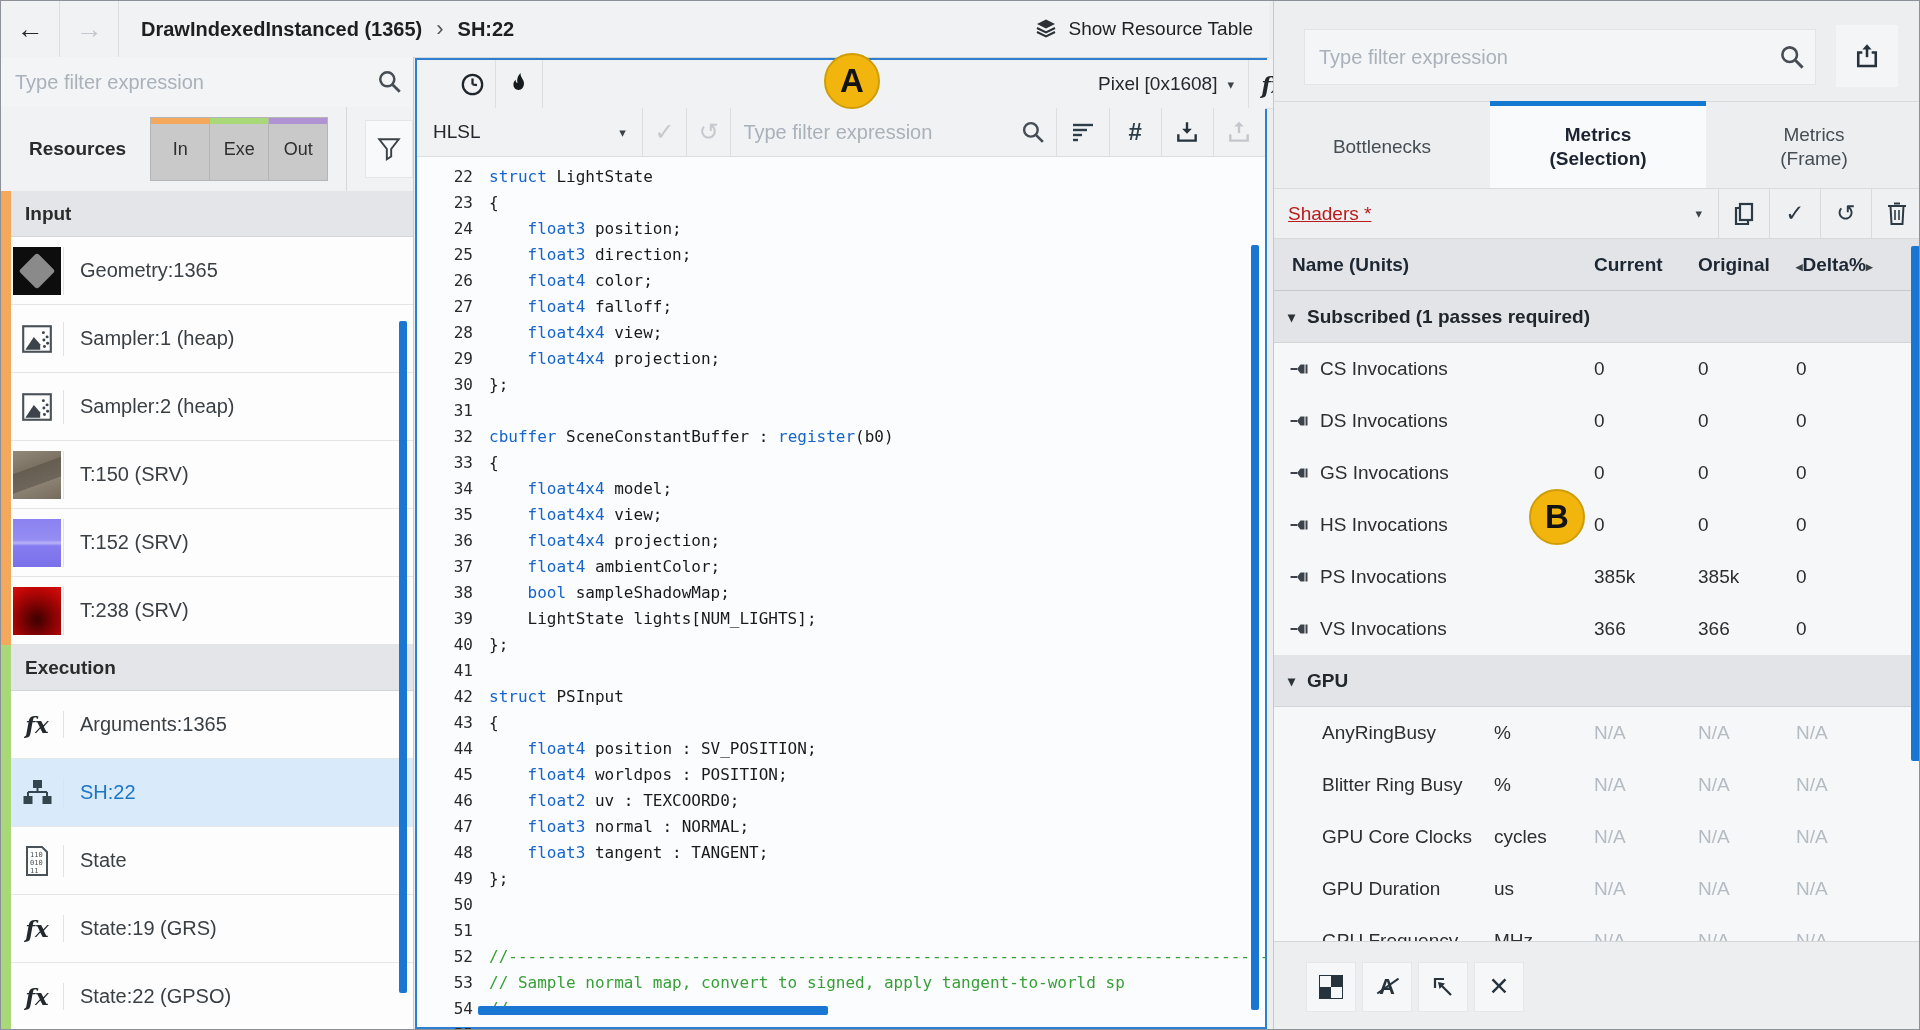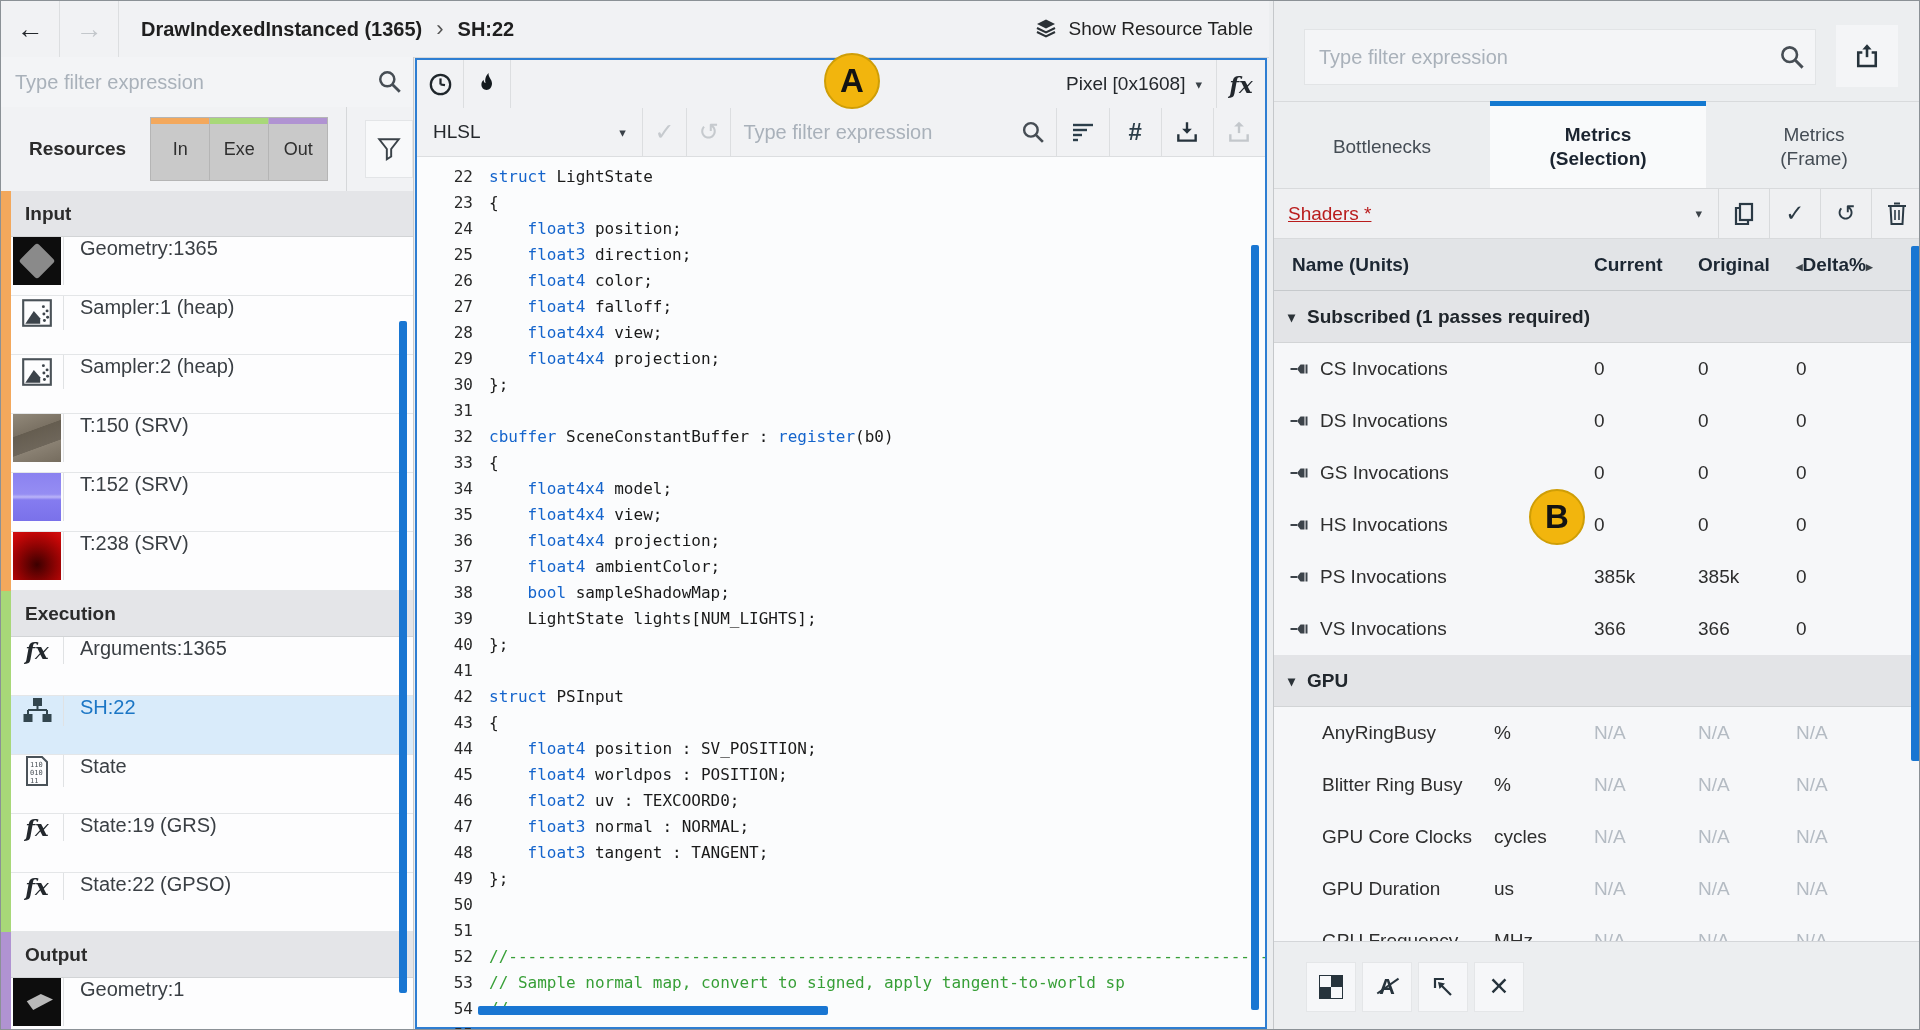--- a/index.html
+++ b/index.html
@@ -25,41 +25,41 @@
   #resources-label{font-size:19px;font-weight:700;color:#2b2b2b;padding-left:28px;}
   #io-toggles{display:flex;margin-left:24px;height:64px;}
   .io-btn{min-width:38px;padding:0 10px;background:#c9c9c9;border:1px solid #b5b5b5;border-left:none;display:flex;align-items:center;justify-content:center;font-size:18px;color:#2f2f2f;position:relative;}
   .io-btn:first-child{border-left:1px solid #b5b5b5;}
   .io-btn .stripe{position:absolute;left:0;top:0;width:100%;height:6px;}
   #res-divider{width:1px;height:100%;background:#d6d8da;margin-left:18px;}
   #funnel-btn{margin-left:18px;width:50px;height:56px;background:#f8f9fa;border:1px solid #e3e5e7;display:flex;align-items:center;justify-content:center;}
   #resource-list{position:absolute;left:0;top:134px;width:412px;height:840px;overflow:hidden;}
   .res-section{border-left:10px solid #ccc;}
   .res-header{height:46px;background:#e4e5e8;border-bottom:1px solid #d2d4d6;display:flex;align-items:center;font-size:19px;font-weight:700;color:#2b2b2b;padding-left:14px;box-sizing:border-box;}
-  .res-row{height:59px;background:#fdfdfe;border-bottom:1px solid #e4e6e8;display:flex;align-items:flex-start;box-sizing:border-box;}
+  .res-row{height:68px;background:#fdfdfe;border-bottom:1px solid #e4e6e8;display:flex;align-items:center;box-sizing:border-box;}
   .res-thumb{width:52px;border-right:1px solid #e0e2e4;display:flex;align-items:center;justify-content:center;flex:none;}
   .res-label{display:flex;align-items:center;padding-left:16px;font-size:20px;color:#3a3f44;}
   .res-row.selected{background:#d9ebfa;}
   .res-row.selected .res-label{color:#1b76c5;}
   .thumb-fill{width:48px;height:48px;}
   .tb-geom-in{background:#0d0d0d;display:flex;align-items:center;justify-content:center;}
   .tb-geom-in .dia{width:26px;height:26px;background:#8a8a8a;transform:rotate(45deg);border-radius:3px;}
   .tb-geom-out{background:#0d0d0d;position:relative;}
   .tb-geom-out .quad{position:absolute;left:8px;top:16px;width:32px;height:16px;background:#b9b9b9;clip-path:polygon(18% 45%,62% 0%,100% 35%,38% 100%);}
   .tb-brown{background:linear-gradient(160deg,#92897a 0%,#7b7264 35%,#655d50 36%,#6e665a 65%,#8a8173 66%,#756c5e 100%);}
   .tb-purple{background:linear-gradient(180deg,#8b82f0 0%,#958df3 44%,#bab4f8 50%,#8density 0, #857cf0 56%,#7a71ea 100%);background:linear-gradient(180deg,#8b82f0 0%,#958df3 44%,#bab4f8 50%,#857cf0 56%,#7a71ea 100%);}
   .tb-red{background:radial-gradient(circle at 50% 68%,#3c0000 0%,#8c0303 45%,#c40707 80%,#d31010 100%);}
   .tb-magenta{background:linear-gradient(180deg,#6e6a60 0%,#57544c 30%,#3f3d38 46%,#ff22cf 52%,#ff22cf 100%);}
   .tb-gray{background:linear-gradient(125deg,#dddddb 0%,#c9c9c6 40%,#d6d6d3 41%,#bfbfbc 75%,#d2d2cf 100%);}
   .fx-glyph{font-family:"DejaVu Serif",serif;font-style:italic;font-weight:700;font-size:23px;color:#23282d;}
   #left-scroll-thumb{position:absolute;left:398px;top:264px;width:8px;height:672px;background:#1976d2;border-radius:2px;}
 
   
   #code-panel{position:absolute;left:414px;top:57px;width:852px;height:971px;background:#fbfcfd;border:2px solid #2e7ed2;box-sizing:border-box;}
-  #code-toolbar-1{position:absolute;left:0;top:0;width:100%;height:48px;background:#f1f2f4;border-bottom:1px solid #dcdee0;display:flex;align-items:stretch;}
+  #code-toolbar-1{position:absolute;left:0;top:0;width:100%;height:48px;background:#f1f2f4;border-bottom:1px solid #dcdee0;display:flex;align-items:stretch;padding-left:32px;}
   .tb1-btn{width:46px;display:flex;align-items:center;justify-content:center;border-right:1px solid #dcdee0;}
   #stage-dropdown{margin-left:auto;display:flex;align-items:center;gap:10px;padding-right:14px;}
   #stage-label{font-size:19px;color:#24282c;margin-left:370px;}
   .chev{font-size:13px;color:#3b4248;}
   #fx-btn{width:48px;display:flex;align-items:center;justify-content:center;border-left:1px solid #dcdee0;}
   #code-toolbar-2{position:absolute;left:0;top:48px;width:100%;height:48px;background:#f1f2f4;border-bottom:1px solid #dcdee0;display:flex;align-items:stretch;}
   #lang-dropdown{width:196px;display:flex;align-items:center;justify-content:space-between;padding:0 16px;border-right:1px solid #dcdee0;font-size:19px;color:#24282c;}
   .tb2-btn{width:44px;display:flex;align-items:center;justify-content:center;border-right:1px solid #dcdee0;font-size:24px;}
   .disabled-glyph{color:#c6cace;}
   #code-filter{flex:1;display:flex;align-items:center;border-right:1px solid #dcdee0;}

